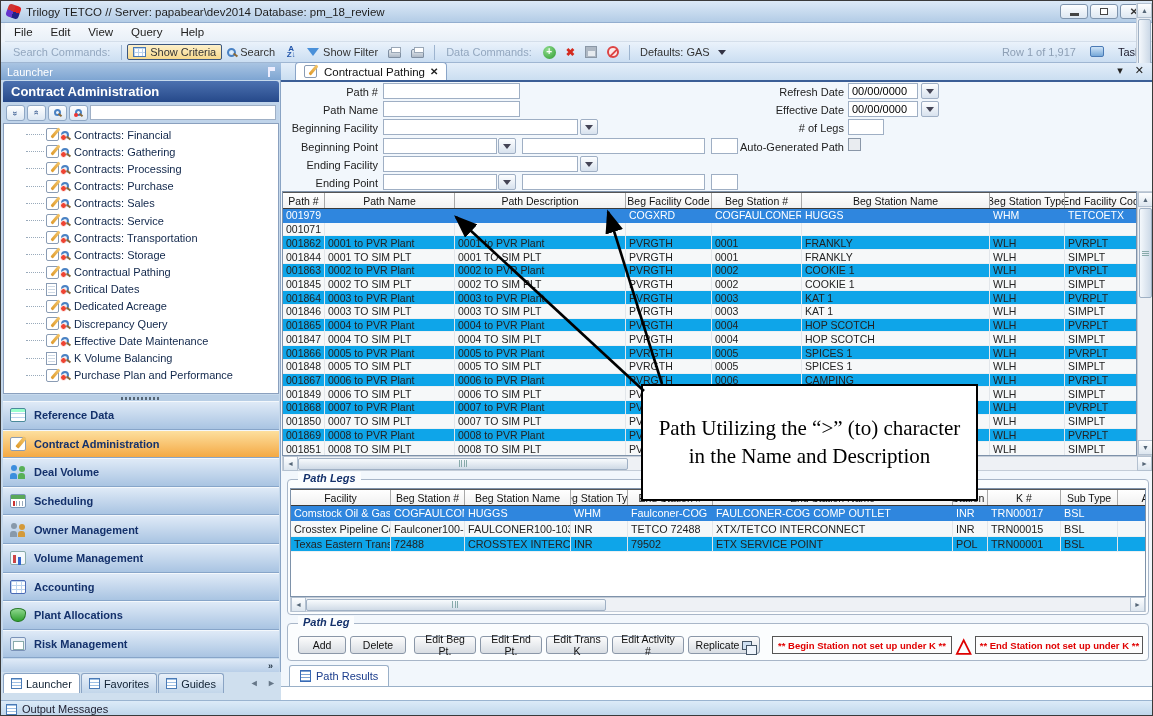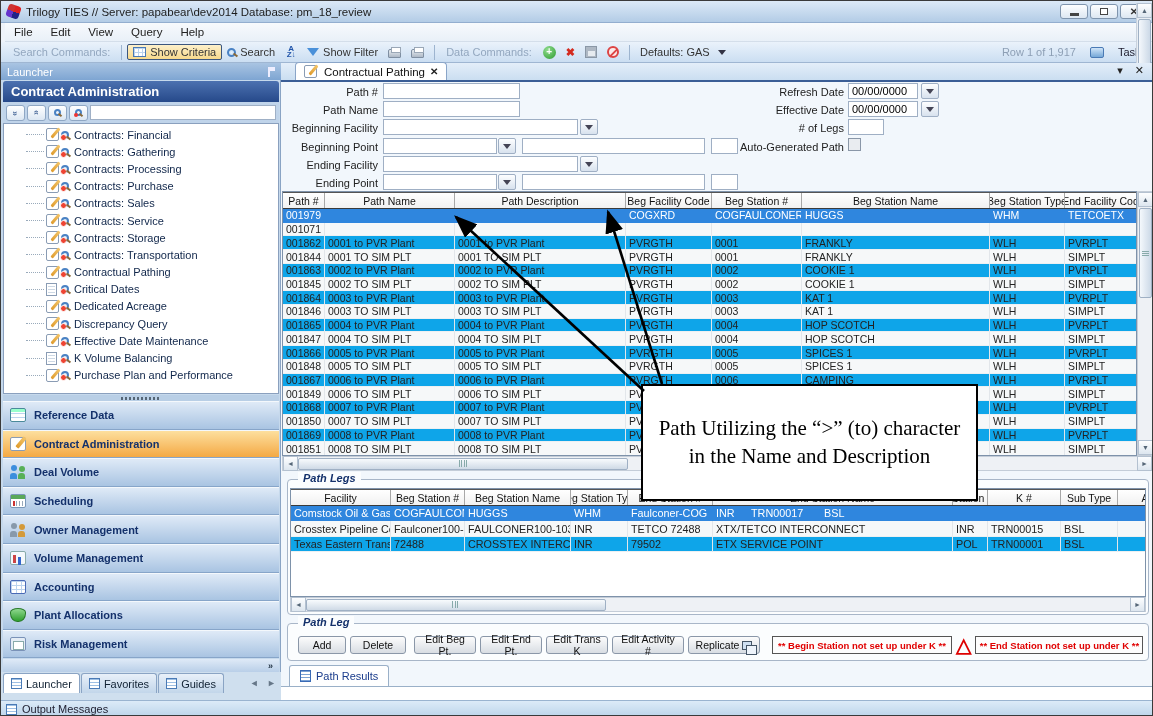--- a/index.html
+++ b/index.html
@@ -45,21 +45,21 @@
   .ico-funnel{width:0;height:0;border-left:6px solid transparent;border-right:6px solid transparent;border-top:8px solid #4a90d9}
   .ico-print{width:13px;height:9px;background:linear-gradient(#e8edf2,#aeb9c6);border:1px solid #7f8fa2;border-radius:2px 2px 1px 1px;margin-top:3px}
   .ico-print::before{content:"";position:absolute;left:2px;top:-3px;width:8px;height:4px;background:#fff;border:1px solid #9aa7b6}
   .ico-plus{width:13px;height:13px;border-radius:50%;background:radial-gradient(circle at 35% 30%,#8fdc8f,#2e9b2e);color:#fff;font-size:10px;font-weight:bold;line-height:12px;text-align:center}
   .ico-redx{color:#d42a1e;font-weight:bold;font-size:11px}
   .ico-save{width:12px;height:12px;background:#aeb8c4;border:1px solid #8a97a6}
   .ico-save::after{content:"";position:absolute;left:2px;bottom:1px;width:7px;height:5px;background:#e6ebf0}
   .ico-noentry{width:12px;height:12px;border:2px solid #d44;border-radius:50%;background:#fbeaea}
   .ico-noentry::after{content:"";position:absolute;left:-1px;top:3.5px;width:11px;height:2px;background:#d44;transform:rotate(-45deg)}
   .ico-caret{width:0;height:0;border-left:4px solid transparent;border-right:4px solid transparent;border-top:5px solid #334;margin-left:4px}
-  #row-status{margin-left:auto;color:#8d9fb5;display:flex;align-items:center;gap:14px}
+  #row-status{margin-left:auto;color:#8d9fb5;display:flex;align-items:flex-start;gap:14px}
   .ico-tasks{width:14px;height:11px;background:linear-gradient(#cfe4f8,#76a8d8);border:1px solid #4a7ab5;border-radius:2px}
   #tasks-label{color:#223}
 
   
   #sidebar{left:0;top:62px;width:280px;height:637px;background:#c6d9ec;border-right:1px solid #8aa4c4}
   #launcher-header{left:0;top:62px;width:280px;height:17px;background:linear-gradient(#a9c4e2,#7ea5d2);
     color:#fff;font-size:11px;display:flex;align-items:center;padding:0 6px}
   .ico-pin{margin-left:auto;width:7px;height:10px;border-left:2px solid #eef;border-top:4px solid #eef}
   #panel-title{left:2px;top:80px;width:276px;height:21px;background:linear-gradient(#4c71b0,#26498a);
     color:#fff;font-weight:bold;font-size:13px;display:flex;align-items:center;padding:0 8px;border-radius:3px 3px 0 0}
@@ -184,21 +184,21 @@
   #callout{position:absolute;left:640px;top:383px;width:337px;height:117px;background:#fff;border:2.5px solid #000;
     z-index:40;display:flex;align-items:center;justify-content:center;text-align:center;
     font-family:"Liberation Serif",serif;font-size:21px;color:#000;padding:2px 14px;line-height:1.3}
   #arrows{position:absolute;left:0;top:0;width:1153px;height:716px;z-index:41;pointer-events:none}
 </style>
 </head>
 <body>
 
 <div class="abs" id="titlebar">
   <span id="app-logo"></span>
-  <span>Trilogy TIES //  Server: papabear\dev2014 Database: pm_18_review</span>
+  <span>Trilogy TETCO //  Server: papabear\dev2014 Database: pm_18_review</span>
   <span class="win-controls">
     <span class="win-btn">
         <span class="glyph-min"></span>
       </span>
     <span class="win-btn">
         <span class="glyph-restore"></span>
       </span>
     <span class="win-btn">
         <span class="glyph-close">✕</span>
       </span>
@@ -318,27 +318,27 @@
     <div class="tree-item">
       <span class="ti-line"></span>
       <span class="icon-edit"></span>
       <span class="icon-search"></span>
       <span class="ti-label">Contracts: Service</span>
     </div>
     <div class="tree-item">
       <span class="ti-line"></span>
       <span class="icon-edit"></span>
       <span class="icon-search"></span>
+      <span class="ti-label">Contracts: Transportation</span>
+    </div>
+    <div class="tree-item">
+      <span class="ti-line"></span>
+      <span class="icon-edit"></span>
+      <span class="icon-search"></span>
       <span class="ti-label">Contracts: Storage</span>
-    </div>
-    <div class="tree-item">
-      <span class="ti-line"></span>
-      <span class="icon-edit"></span>
-      <span class="icon-search"></span>
-      <span class="ti-label">Contracts: Transportation</span>
     </div>
     <div class="tree-item">
       <span class="ti-line"></span>
       <span class="icon-edit"></span>
       <span class="icon-search"></span>
       <span class="ti-label">Contractual Pathing</span>
     </div>
     <div class="tree-item">
       <span class="ti-line"></span>
       <span class="icon-page"></span>
@@ -720,20 +720,21 @@
       <div class="g-hcell" style="width: 73px;">K #</div>
       <div class="g-hcell" style="width: 57px;">Sub Type</div>
       <div class="g-hcell" style="width: 90px;">Activity #</div>
     </div>
     <div class="g-row sel">
       <div class="g-cell" style="width: 100px;">Comstock Oil &amp; Gas Cros</div>
       <div class="g-cell" style="width: 74px;">COGFAULCONERTI</div>
       <div class="g-cell" style="width: 106px;">HUGGS</div>
       <div class="g-cell" style="width: 57px;">WHM</div>
       <div class="g-cell" style="width: 85px;">Faulconer-COG</div>
+      <div class="g-cell" style="width: 240px;">FAULCONER-COG COMP OUTLET</div>
       <div class="g-cell" style="width: 35px;">INR</div>
       <div class="g-cell" style="width: 73px;">TRN00017</div>
       <div class="g-cell" style="width: 57px;">BSL</div>
       <div class="g-cell" style="width: 90px;"></div>
     </div>
     <div class="g-row alt">
       <div class="g-cell" style="width: 100px;">Crosstex Pipeline Compar</div>
       <div class="g-cell" style="width: 74px;">Faulconer100-103</div>
       <div class="g-cell" style="width: 106px;">FAULCONER100-103</div>
       <div class="g-cell" style="width: 57px;">INR</div>

